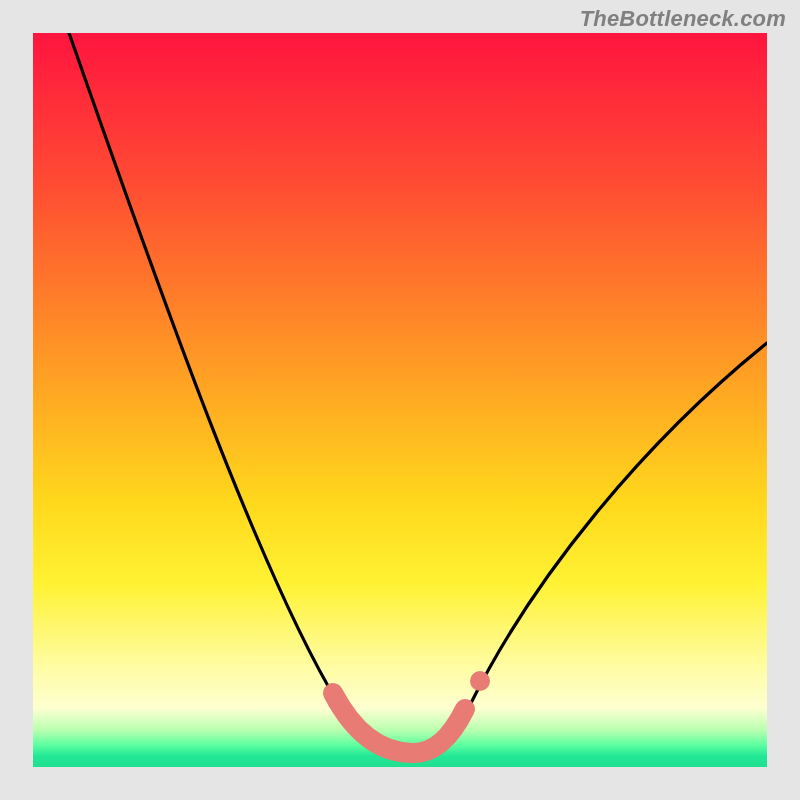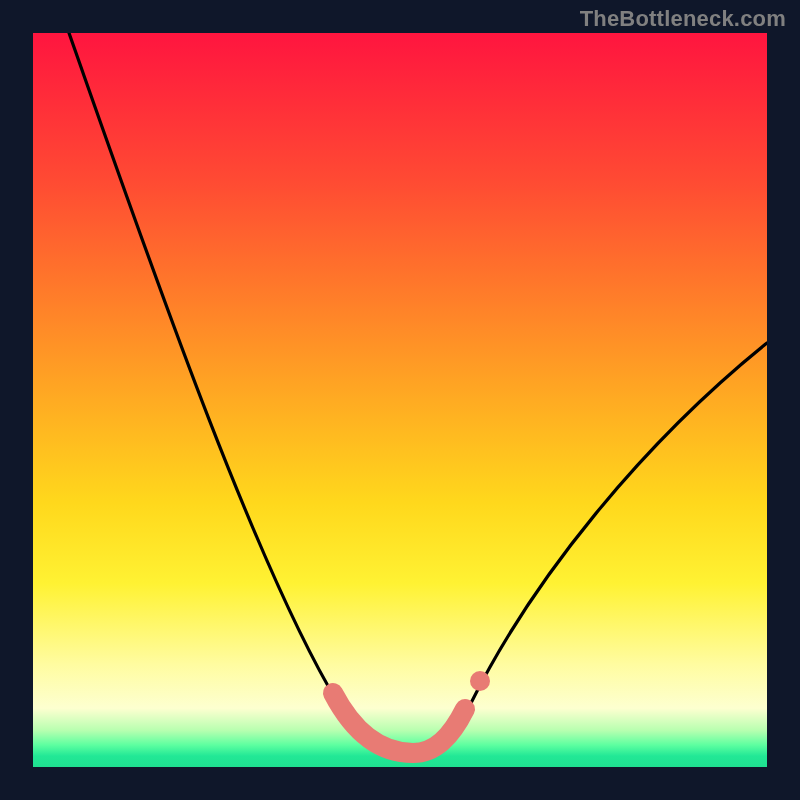--- a/index.html
+++ b/index.html
@@ -8,21 +8,22 @@
     width: 800px;
     height: 800px;
     background: #000;
     overflow: hidden;
     font-family: Arial, Helvetica, sans-serif;
   }
   .frame {
     position: relative;
     width: 800px;
     height: 800px;
-    background: #0f172a;
+    background: #e5e5e5;
+    font-style: italic;
   }
   .watermark {
     position: absolute;
     top: 6px;
     right: 14px;
     color: #808080;
     font-size: 22px;
     font-weight: 600;
     letter-spacing: 0.2px;
     z-index: 10;

